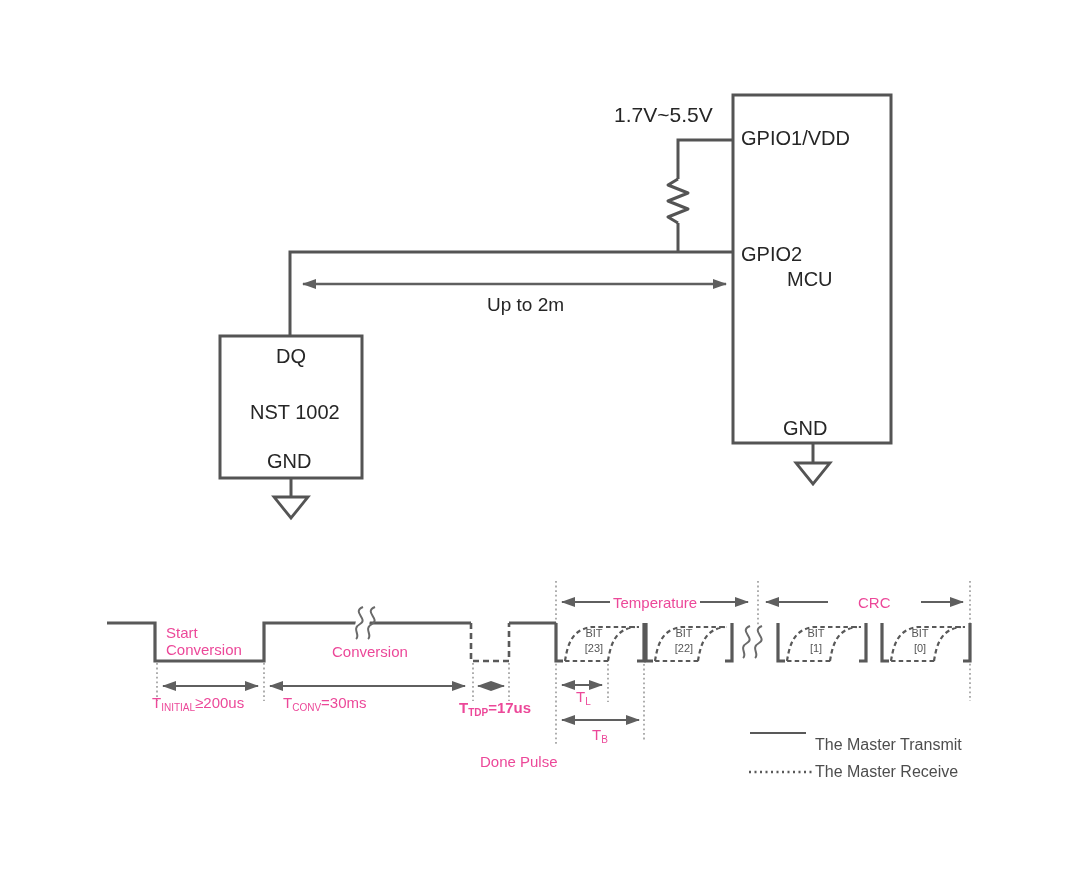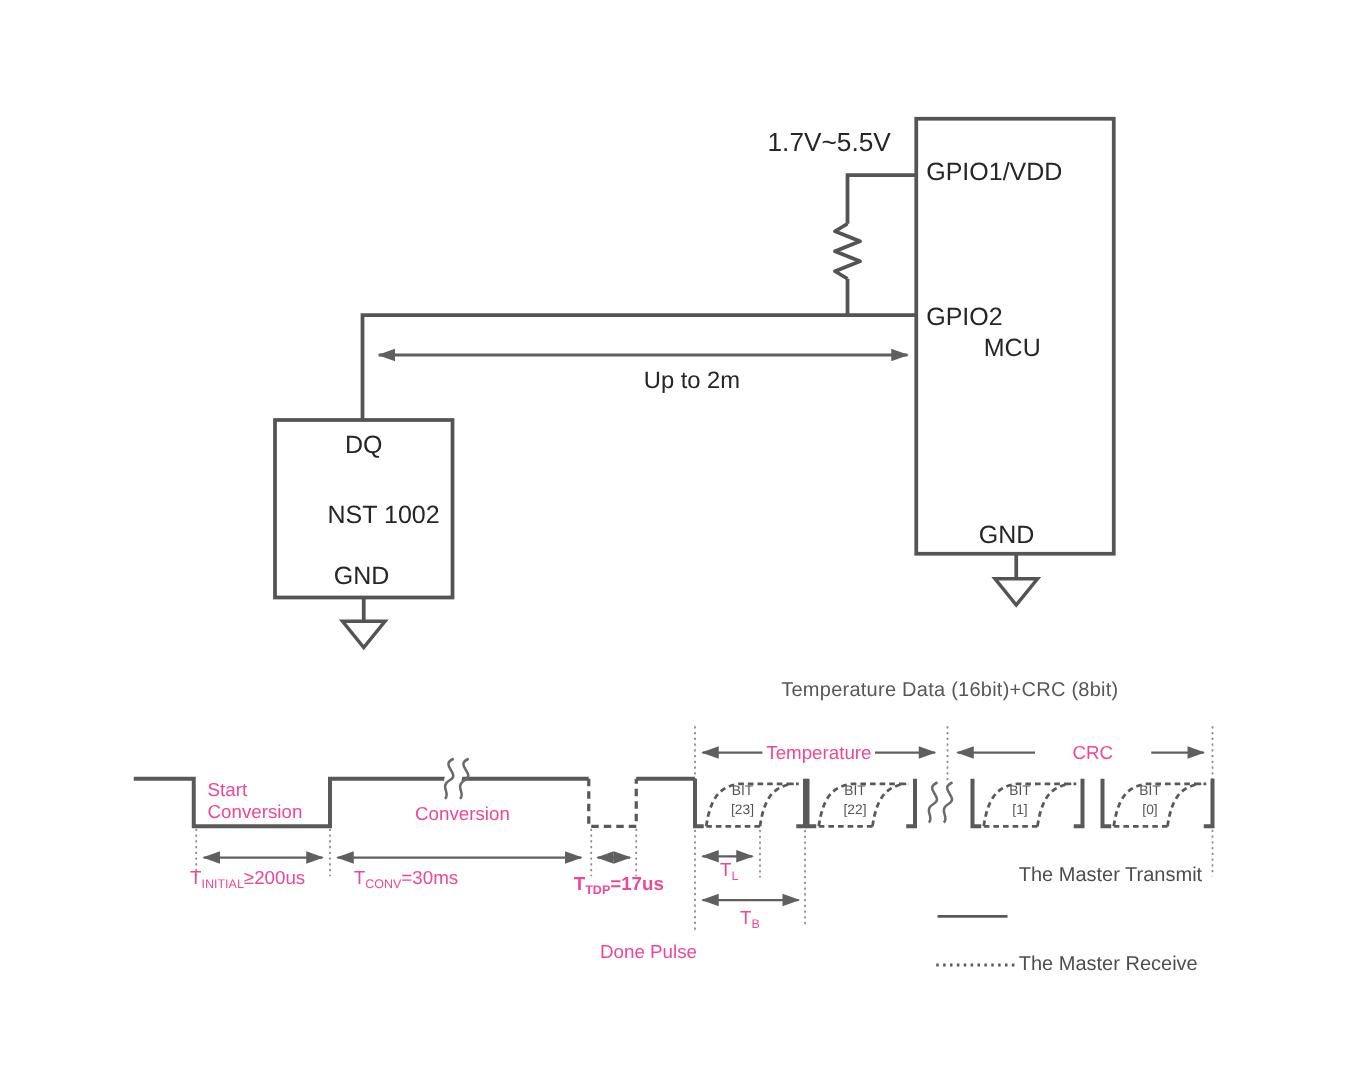--- a/index.html
+++ b/index.html
@@ -118,25 +118,24 @@
       <path d="M749,772 H812" stroke="#595959" stroke-width="2.4" stroke-dasharray="2 3.5"></path>
     </g>
   </svg>
 
   <div class="abs ct" style="left:614px;top:103px;font-size:21px;">1.7V~5.5V</div>
   <div class="abs ct" style="left:741px;top:127px;">GPIO1/VDD</div>
   <div class="abs ct" style="left:741px;top:243px;">GPIO2</div>
   <div class="abs ct" style="left:787px;top:268px;">MCU</div>
   <div class="abs ct" style="left:783px;top:417px;">GND</div>
   <div class="abs ct" style="left:276px;top:345px;">DQ</div>
-  <div class="abs ct" style="left:250px;top:401px;margin-left:12px;">NST 1002</div>
+  <div class="abs ct" style="left:250px;top:401px;">NST 1002</div>
   <div class="abs ct" style="left:267px;top:450px;">GND</div>
-  <div class="abs ct" style="left:487px;top:294px;font-size:19px;margin-left:28px;">Up to 2m</div>
+  <div class="abs ct" style="left:487px;top:294px;font-size:19px;">Up to 2m</div>
 
-  <div class="abs title" style="left:625px;top:544px;">Temperature Data (16bit)+CRC (8bit)</div>
 
   <div class="abs tt" style="left:166px;top:624px;">Start</div>
   <div class="abs tt" style="left:166px;top:641px;">Conversion</div>
   <div class="abs tt" style="left:332px;top:643px;">Conversion</div>
 
   <div class="abs tt" style="left:152px;top:694px;"><span>T</span><sub>INITIAL</sub><span>≥200us</span></div>
 
   <div class="abs tt" style="left:283px;top:694px;"><span>T</span><sub>CONV</sub><span>=30ms</span></div>
 
   <div class="abs tt" style="left:459px;top:699px;font-weight:bold;"><span>T</span><sub>TDP</sub><span>=17us</span></div>
@@ -160,16 +159,16 @@
   </div>
   <div class="abs bit" style="left:781px;top:626px;">
     <div>BIT</div>
     <div>[1]</div>
   </div>
   <div class="abs bit" style="left:885px;top:626px;">
     <div>BIT</div>
     <div>[0]</div>
   </div>
 
-  <div class="abs legendText" style="left:815px;top:692px;">The Master Transmit</div>
+  <div class="abs legendText" style="left:815px;top:736px;">The Master Transmit</div>
   <div class="abs legendText" style="left:815px;top:763px;">The Master Receive</div>
 
 </div>
 
 </body></html>

